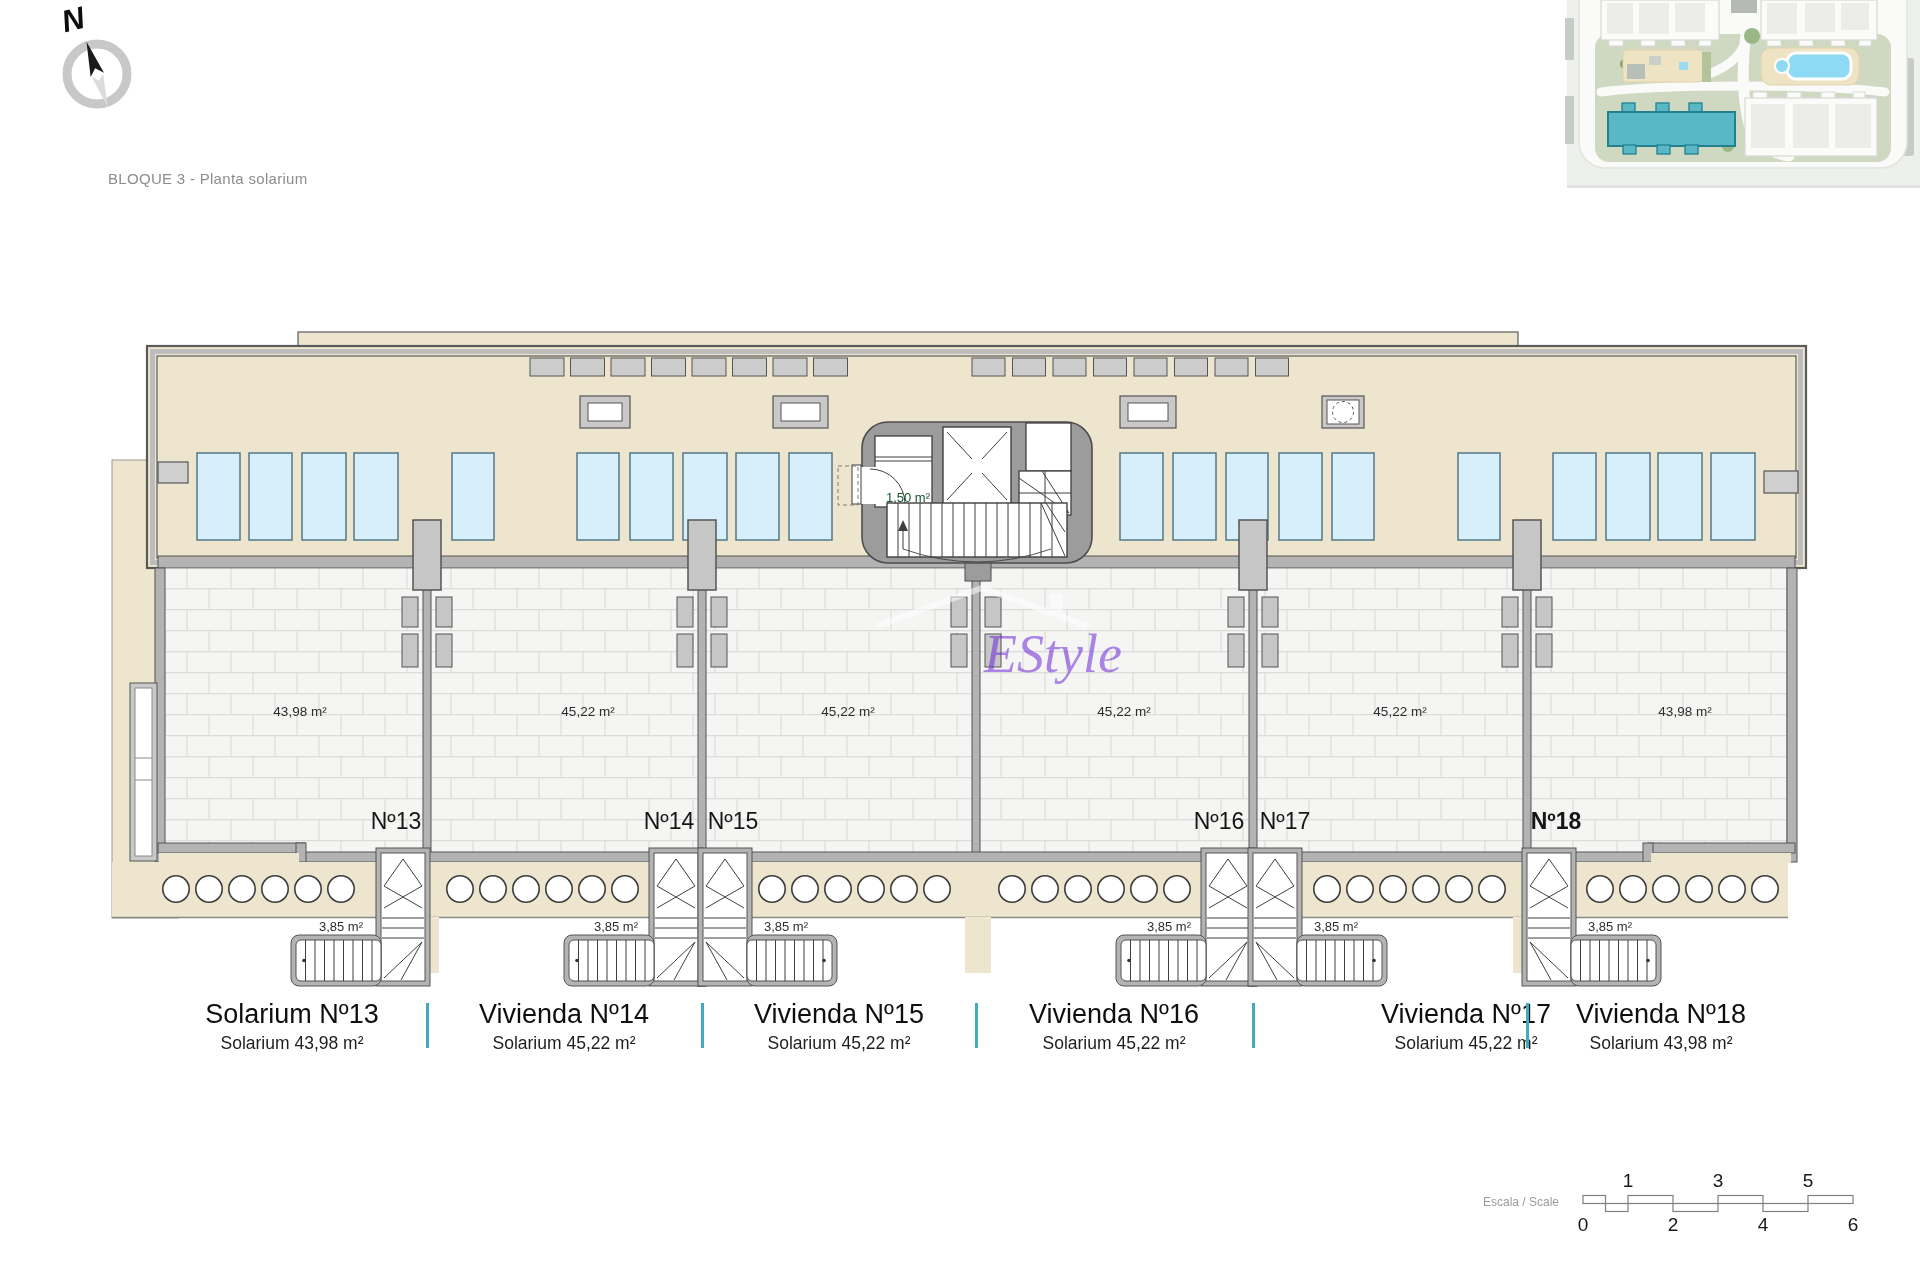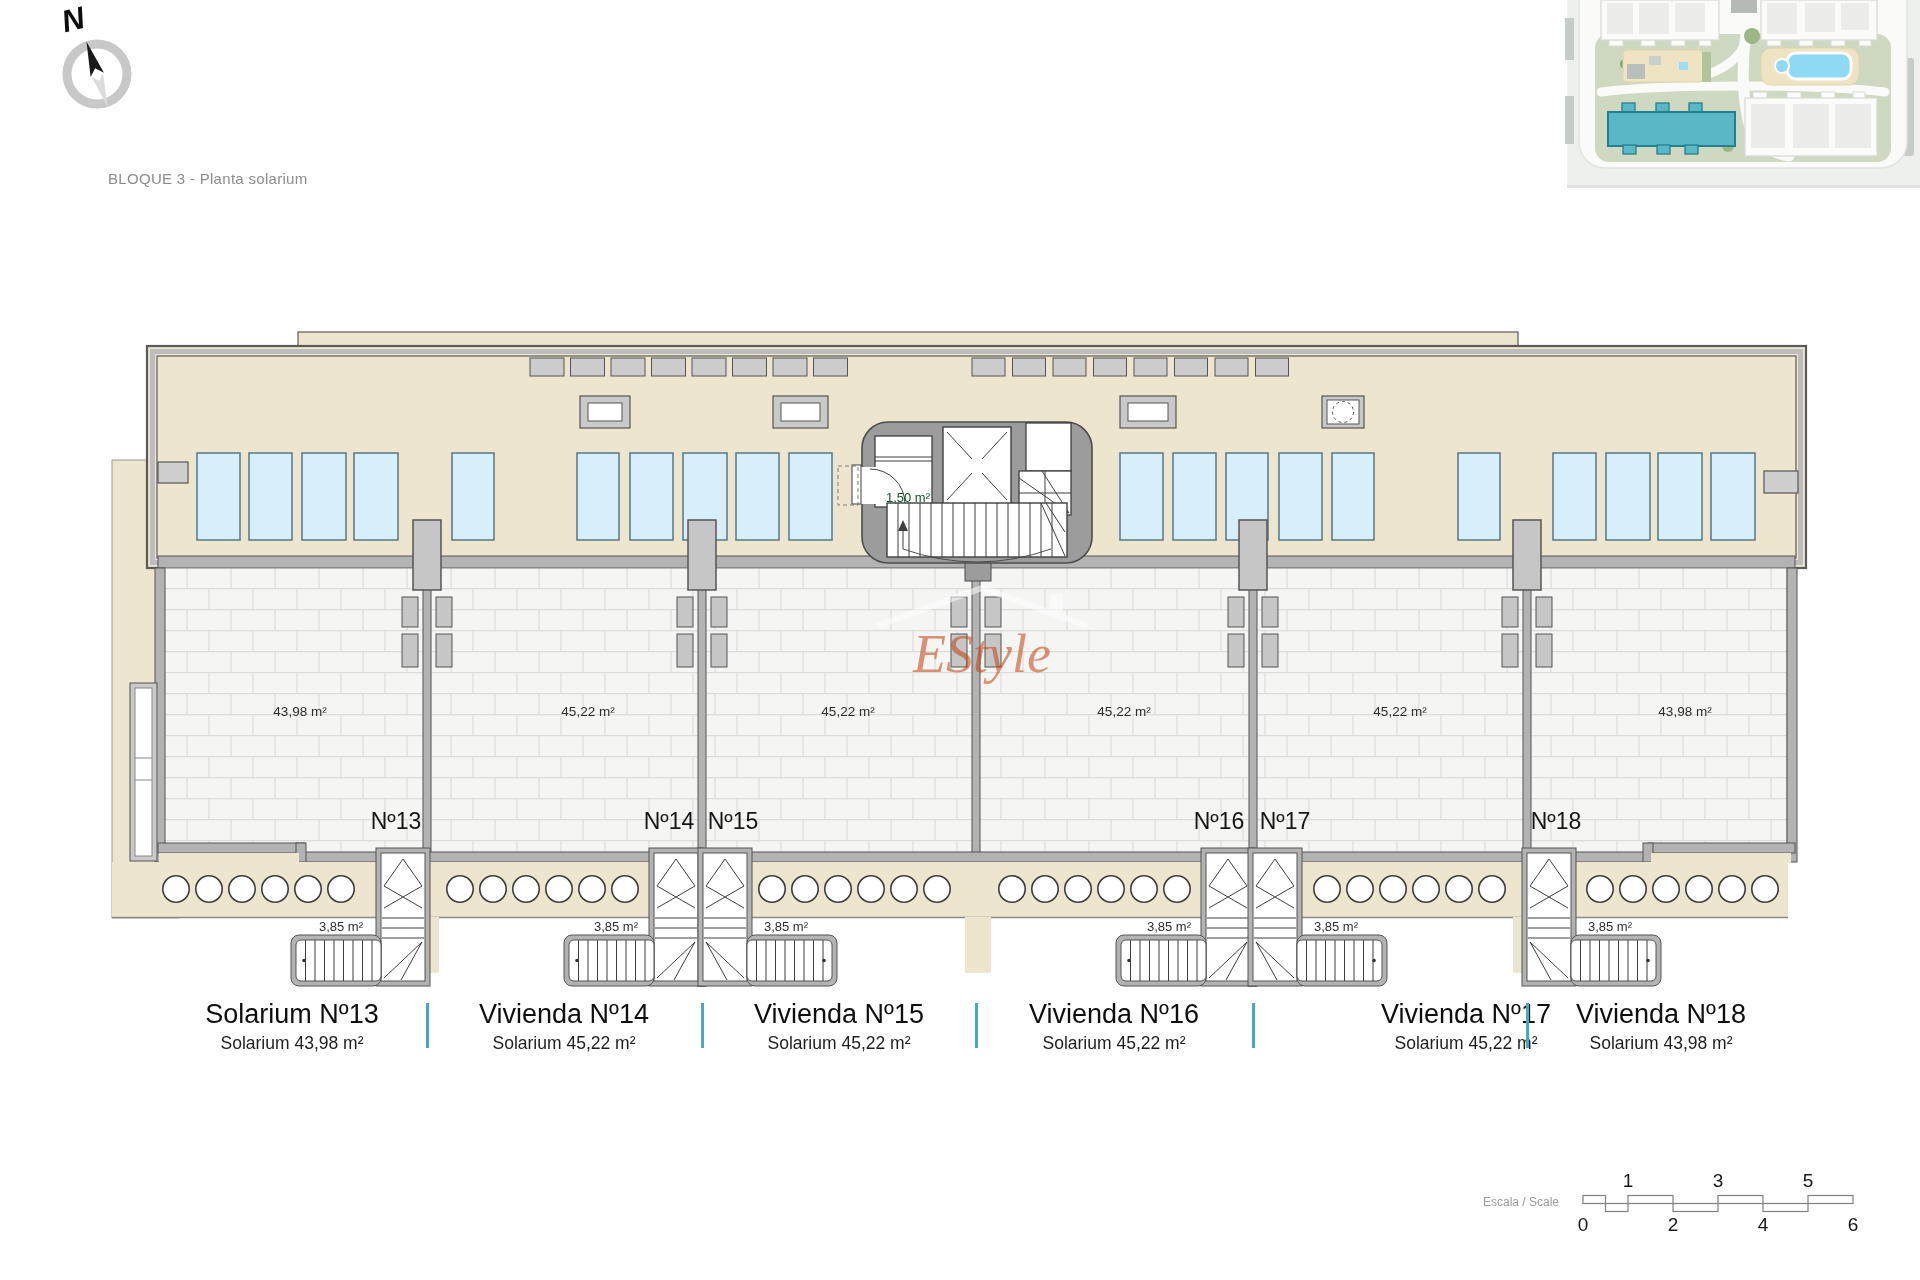--- a/index.html
+++ b/index.html
@@ -12,21 +12,21 @@
   .t-n{font-size:31px;font-style:italic;font-weight:600;color:#0d0d0d;transform:rotate(-14deg);}
   .t-area{font-size:13.5px;color:#2e2e2e;}
   .t-num{font-size:23px;color:#161616;}
   .t-stair{font-size:13px;color:#2e2e2e;}
   .t-well{font-size:13px;color:#14532d;}
   .t-vname{font-size:27px;color:#0e0e0e;}
   .t-vsol{font-size:17.5px;color:#1e1e1e;margin-top:3px;}
   .t-esc{font-size:12px;color:#9b9b9b;}
   .t-tick{font-size:19px;color:#181818;}
   .divider{position:absolute;width:3px;height:45px;background:#45a9c4;}
-  .wm{opacity:.55;color:#c2410c;text-align:center;}
+  .wm{opacity:.55;color:#6d28d9;text-align:right;}
   .wm-text{font-family:"Liberation Serif",serif;font-style:italic;font-size:54px;line-height:48px;}
 </style>
 </head>
 <body>
 
 <div class="canvas">
 
   <svg id="plan-svg" width="1920" height="1280" viewBox="0 0 1920 1280">
     <defs>
       <pattern id="brick" width="44" height="42" patternUnits="userSpaceOnUse">
@@ -485,21 +485,21 @@
   <div class="ov t-area ctr" style="left:848px;top:704px;">45,22 m²</div>
   <div class="ov t-area ctr" style="left:1124px;top:704px;">45,22 m²</div>
   <div class="ov t-area ctr" style="left:1400px;top:704px;">45,22 m²</div>
   <div class="ov t-area ctr" style="left:1685px;top:704px;">43,98 m²</div>
 
   <div class="ov t-num ctr" style="left:396px;top:808px;">Nº13</div>
   <div class="ov t-num ctr" style="left:669px;top:808px;">Nº14</div>
   <div class="ov t-num ctr" style="left:733px;top:808px;">Nº15</div>
   <div class="ov t-num ctr" style="left:1219px;top:808px;">Nº16</div>
   <div class="ov t-num ctr" style="left:1285px;top:808px;">Nº17</div>
-  <div class="ov t-num ctr" style="left:1556px;top:808px;">Nº18</div>
+  <div class="ov t-num ctr" style="left:1556px;top:808px;font-weight:bold;">Nº18</div>
 
   <div class="ov t-stair ctr" style="left:341px;top:919px;">3,85 m²</div>
   <div class="ov t-stair ctr" style="left:616px;top:919px;">3,85 m²</div>
   <div class="ov t-stair ctr" style="left:786px;top:919px;">3,85 m²</div>
   <div class="ov t-stair ctr" style="left:1169px;top:919px;">3,85 m²</div>
   <div class="ov t-stair ctr" style="left:1336px;top:919px;">3,85 m²</div>
   <div class="ov t-stair ctr" style="left:1610px;top:919px;">3,85 m²</div>
 
   <div class="ov ctr" style="left:292px;top:999px;">
     <div class="t-vname">Solarium Nº13</div>

